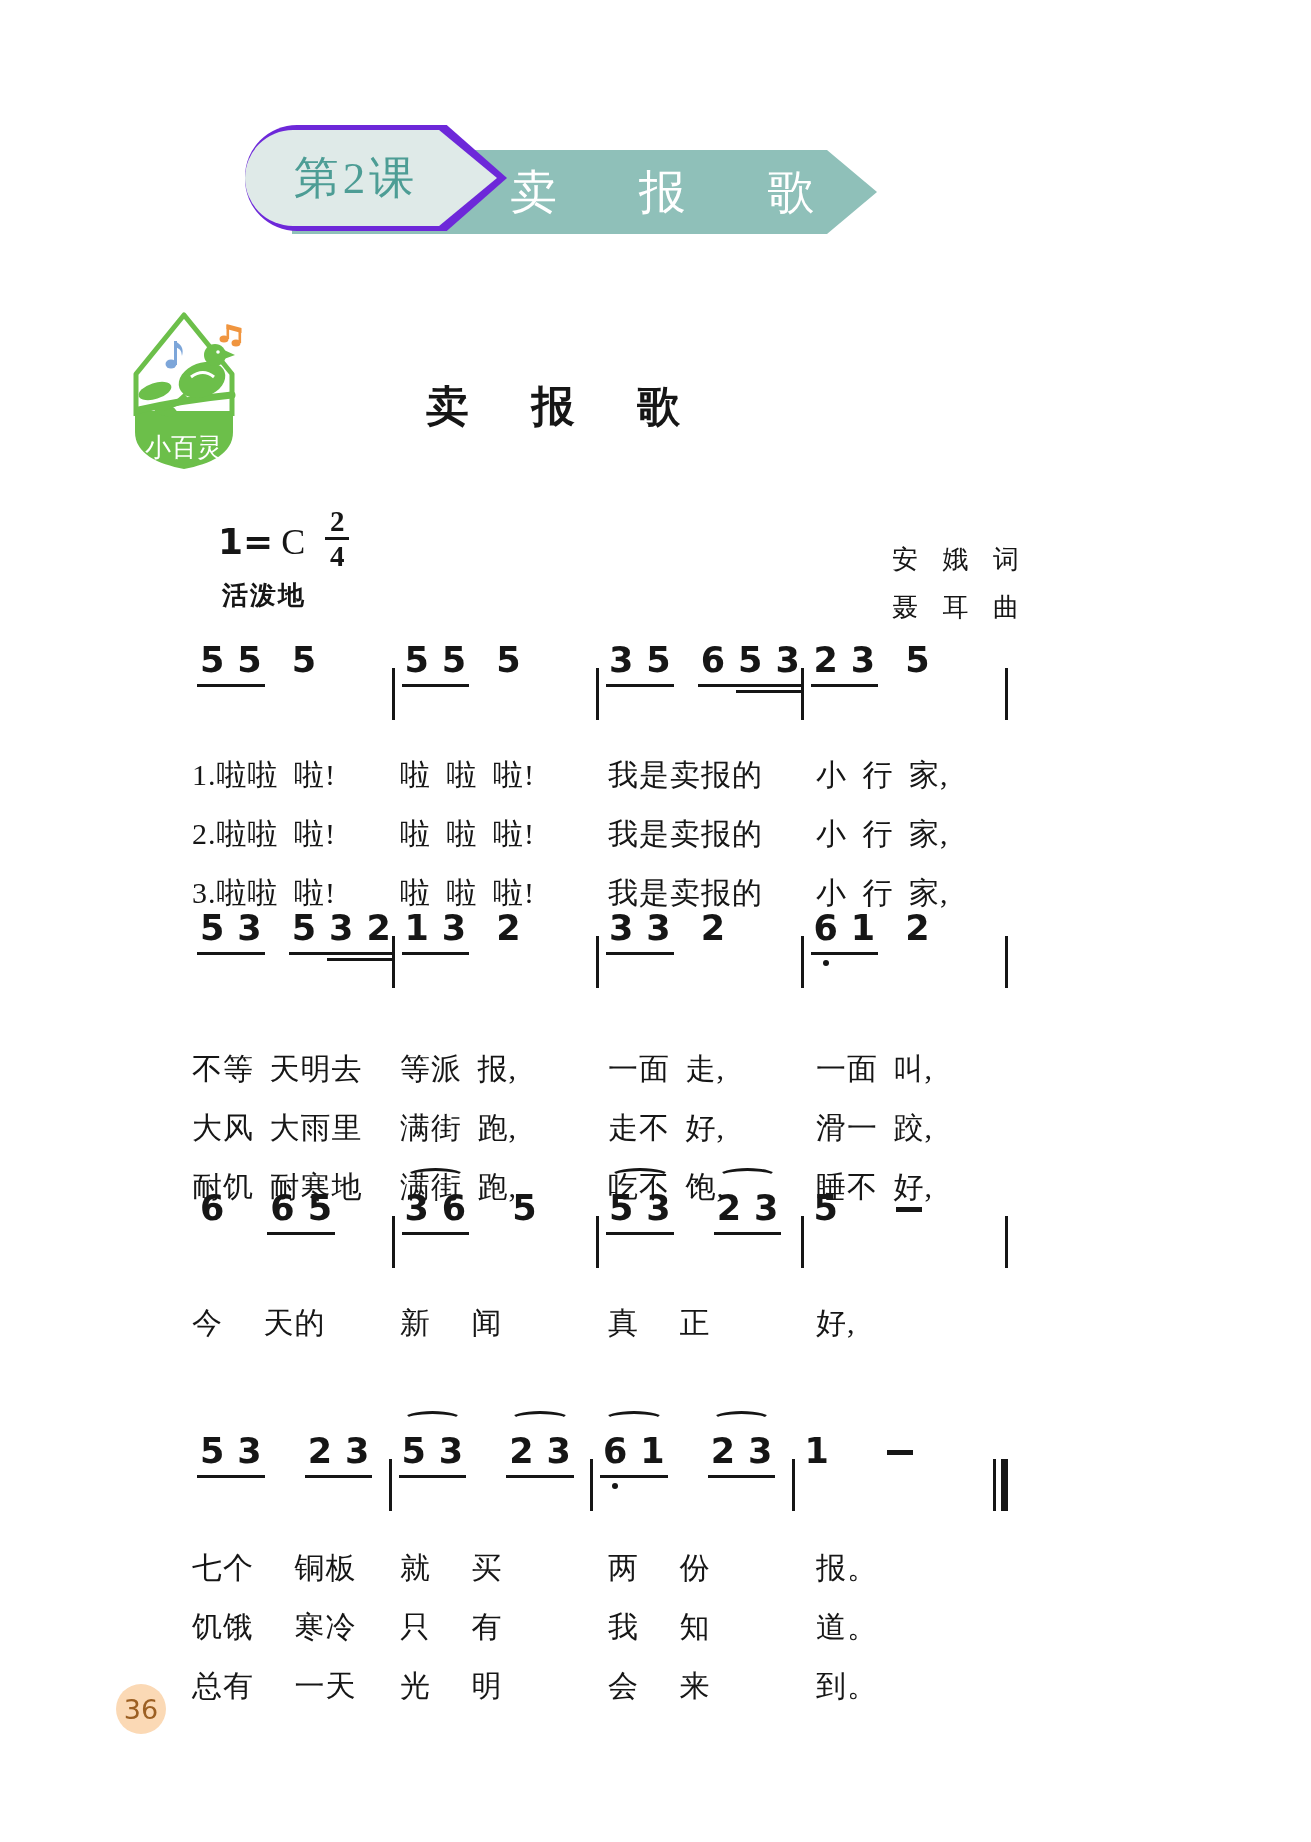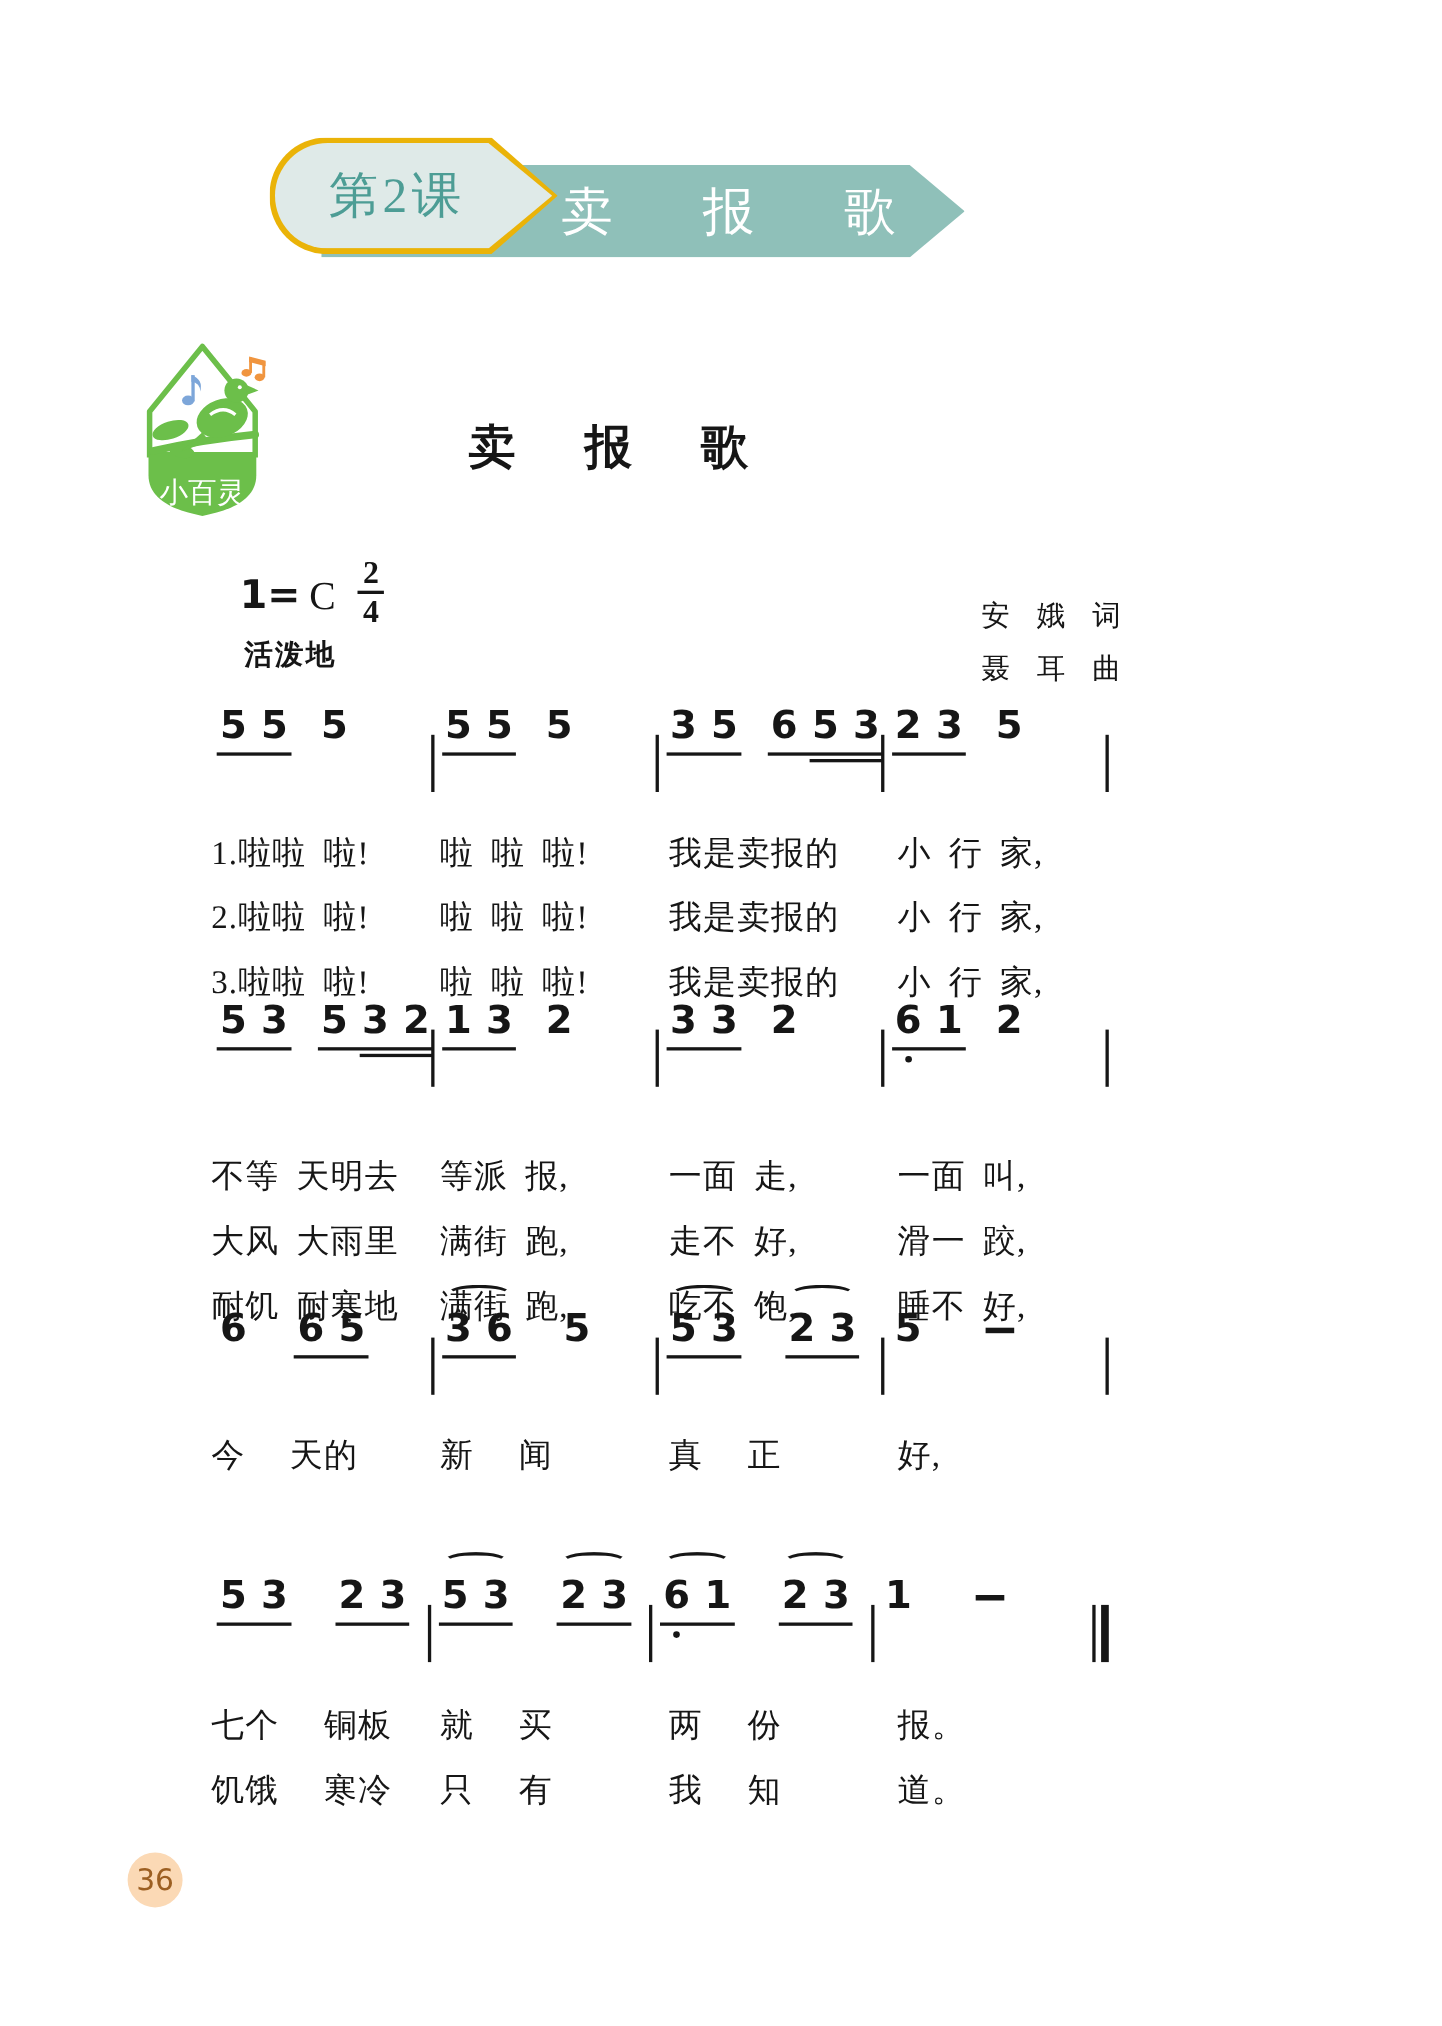--- a/index.html
+++ b/index.html
@@ -18,23 +18,23 @@
   body{width:1311px;height:1842px;position:relative;overflow:hidden;
        font-family:"Liberation Serif","DejaVu Serif",serif;color:var(--ink)}
 
   
   .banner{position:absolute;left:292px;top:150px;width:585px;height:84px;
     background:var(--banner-teal);
     clip-path:polygon(0 0,calc(100% - 50px) 0,100% 50%,calc(100% - 50px) 100%,0 100%);
     display:flex;align-items:center;}
   .banner-title{padding-left:218px;color:#fff;font-size:47px;letter-spacing:22px;
     word-spacing:26px;white-space:pre;font-weight:400}
-  .badge-wrap{position:absolute;left:245px;top:125px;width:262px;height:106px;background:#eab308;
+  .badge-wrap{position:absolute;left:245px;top:125px;width:262px;height:106px;background:#6d28d9;
     border-radius:52px;clip-path:polygon(0 0,77% 0,100% 50%,77% 100%,0 100%);
-    display:flex;align-items:center;justify-content:center;}
+    display:flex;align-items:center;}
   .badge{width:252px;height:96px;background:var(--badge-light);border-radius:48px;
     clip-path:polygon(0 0,77% 0,100% 50%,77% 100%,0 100%);
     display:flex;align-items:center;justify-content:center;}
   .badge-text{color:var(--badge-text);font-size:45px;letter-spacing:4px;padding-right:44px;padding-left:14px;}
 
   
   .logo{position:absolute;left:122px;top:298px;width:122px;height:174px;}
 
   
   .song-title{position:absolute;left:320px;top:378px;width:490px;text-align:center;
@@ -445,19 +445,29 @@
         <div class="lyric-row sparse">
           <div class="lyric-cell">饥饿 寒冷</div>
           <div class="lspace"></div>
           <div class="lyric-cell">只 有</div>
           <div class="lspace"></div>
           <div class="lyric-cell">我 知</div>
           <div class="lspace"></div>
           <div class="lyric-cell">道。</div>
           <div class="lspace"></div>
         </div>
+        <div class="lyric-row sparse">
+          <div class="lyric-cell">总有 一天</div>
+          <div class="lspace"></div>
+          <div class="lyric-cell">光 明</div>
+          <div class="lspace"></div>
+          <div class="lyric-cell">会 来</div>
+          <div class="lspace"></div>
+          <div class="lyric-cell">到。</div>
+          <div class="lspace"></div>
+        </div>
       </div>
     </div>
   </div>
 
 <div class="page-badge">
   <span>36</span>
 </div>
 
 </body></html>

